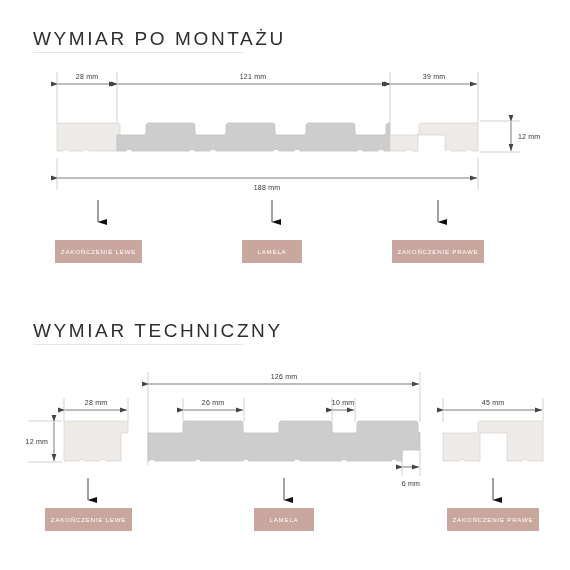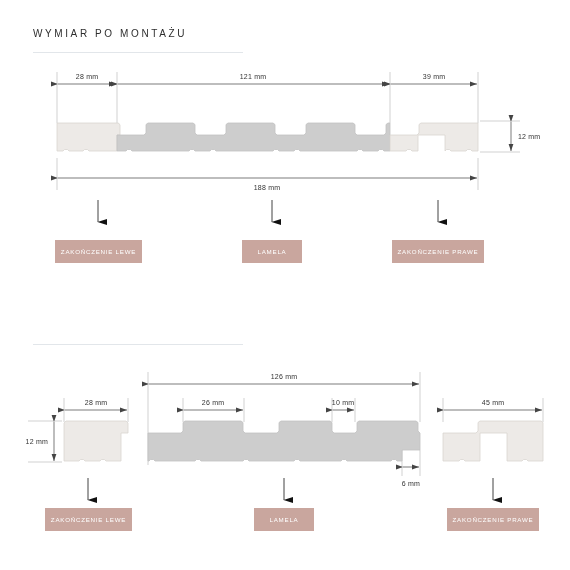--- a/index.html
+++ b/index.html
@@ -17,21 +17,21 @@
   }
   .page {
     position: absolute;
     inset: 0;
     width: 570px;
     height: 570px;
   }
   .section-title {
     position: absolute;
     font-family: "Liberation Sans", sans-serif;
-    font-size: 10px;
+    font-size: 19px;
     letter-spacing: 2.6px;
     color: #2e2e2e;
     font-weight: 400;
     white-space: nowrap;
   }
   .title-rule {
     position: absolute;
     height: 1px;
     background: #e2e6ea;
   }
@@ -133,20 +133,21 @@
       <line x1="98" y1="200" x2="98" y2="222" marker-end="url(#arrDown)"></line>
       <line x1="272" y1="200" x2="272" y2="222" marker-end="url(#arrDown)"></line>
       <line x1="438" y1="200" x2="438" y2="222" marker-end="url(#arrDown)"></line>
     </g>
   </svg>
 
   <div class="tag" style="left:55px; top:240px; width:87px; height:23px;">ZAKOŃCZENIE LEWE</div>
   <div class="tag" style="left:242px; top:240px; width:60px; height:23px;">LAMELA</div>
   <div class="tag" style="left:392px; top:240px; width:92px; height:23px;">ZAKOŃCZENIE PRAWE</div>
 
+  <div class="section-title" style="left:33px; top:320px;">WYMIAR TECHNICZNY</div>
   <div class="title-rule" style="left:33px; top:344px; width:210px;"></div>
 
   <svg class="svg-layer" width="570" height="290" viewBox="0 0 570 290" style="top:290px;">
     <defs>
       <marker id="arrL2" markerWidth="8" markerHeight="6" refX="7" refY="3" orient="auto" markerUnits="userSpaceOnUse">
         <path d="M7,3 L0,0.6 L0,5.4 z" fill="#444"></path>
       </marker>
       <marker id="arrR2" markerWidth="8" markerHeight="6" refX="7" refY="3" orient="auto" markerUnits="userSpaceOnUse">
         <path d="M7,3 L0,0.6 L0,5.4 z" fill="#444"></path>
       </marker>

